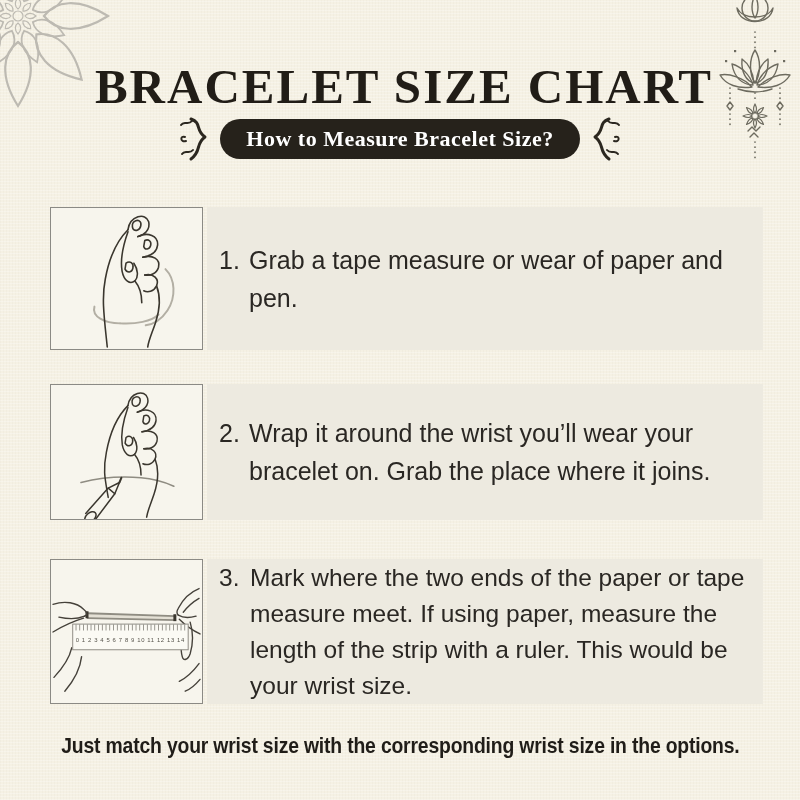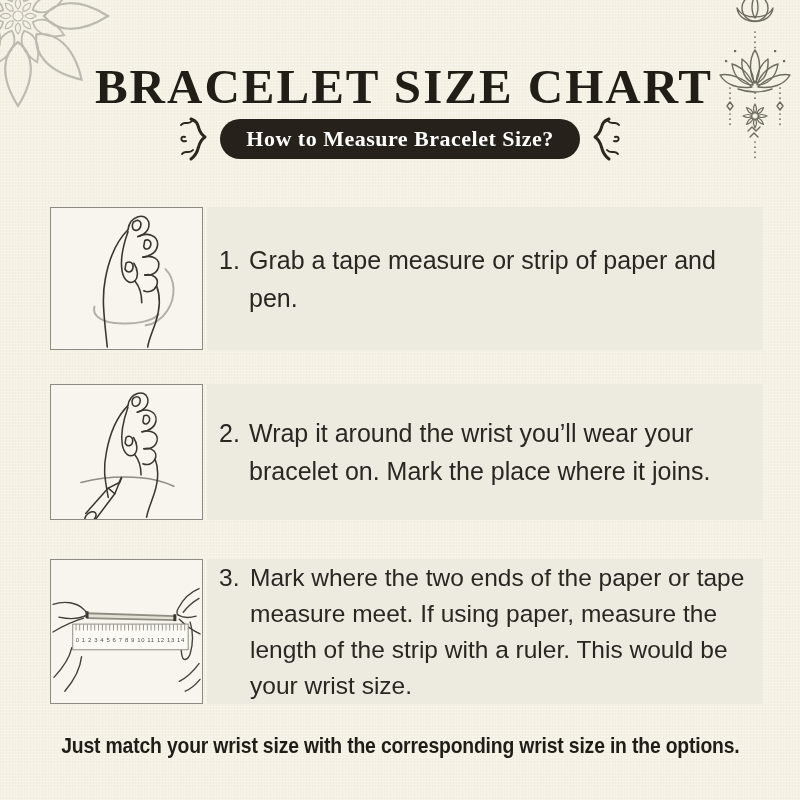--- a/index.html
+++ b/index.html
@@ -266,21 +266,21 @@
         <path d="M107,79 C112,92 110,104 106,116 C102,128 99,134 98,141"></path>
         <path d="M78,24 C73,38 70,52 72,64 C74,74 80,78 85,74 C89,70 88,62 84,56"></path>
         <path d="M76,56 C80,53 84,56 83,61 C82,66 77,66 75,62 Z"></path>
         <path d="M85,74 C90,80 92,88 92,96"></path>
       </g>
     </svg>
   </div>
   <div class="step-panel">
     <div class="step-text">
       <span class="step-num">1.</span>
-      <span>Grab a tape measure or strip of paper and pen.</span>
+      <span>Grab a tape measure or wear of paper and pen.</span>
     </div>
   </div>
 </div>
 
 <div class="step-row row-2">
   <div class="illus-box">
     <svg viewBox="0 0 153 143">
       <g class="strip-stroke">
         <path d="M28,104 C48,99 70,97 92,99 C106,100 118,104 127,108"></path>
       </g>
@@ -300,21 +300,21 @@
         <path d="M43,144 L64,116"></path>
         <path d="M57,110 L64,116 L69,104 Z"></path>
         <path d="M69,104 L71,99" stroke-width="2.2"></path>
         <ellipse cx="38" cy="141" rx="7" ry="4.5" transform="rotate(-42 38 141)"></ellipse>
       </g>
     </svg>
   </div>
   <div class="step-panel">
     <div class="step-text">
       <span class="step-num">2.</span>
-      <span>Wrap it around the wrist you’ll wear your bracelet on. Mark the place where it joins.</span>
+      <span>Wrap it around the wrist you’ll wear your bracelet on. Grab the place where it joins.</span>
     </div>
   </div>
 </div>
 
 <div class="step-row row-3">
   <div class="illus-box">
     <svg viewBox="0 0 153 143">
       <polygon points="37,53 126,56 126,60 37,58" fill="#e4e0d5" stroke="none"></polygon>
       <g class="strip-stroke" stroke-width="1.2">
         <path d="M37,53 L126,56"></path>

